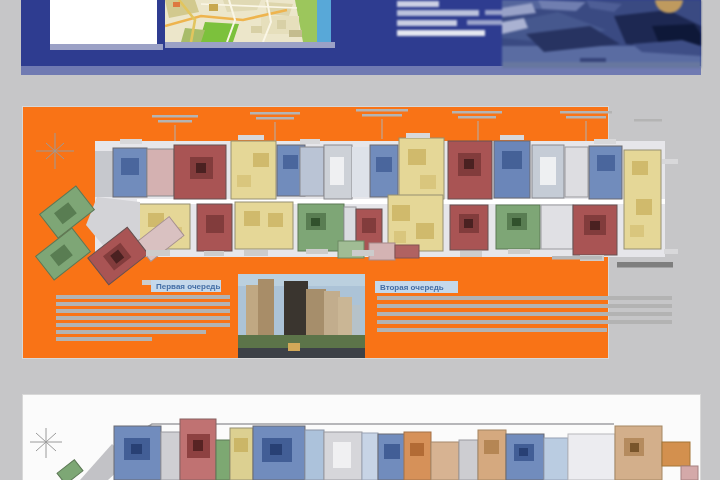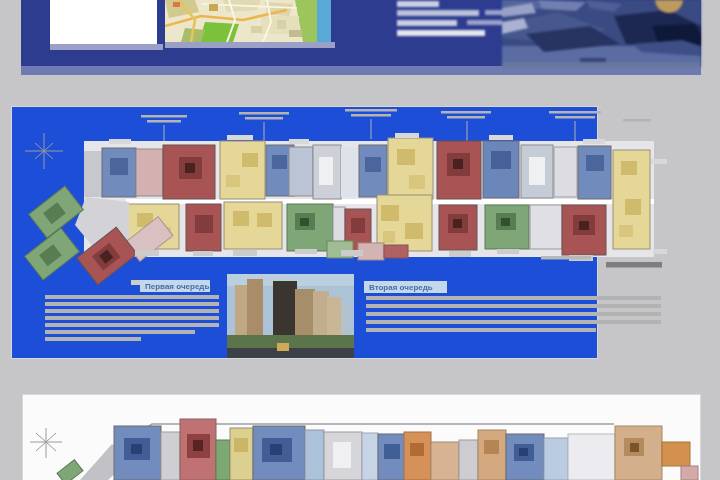--- a/index.html
+++ b/index.html
@@ -65,21 +65,21 @@
       <polygon points="36,0 84,2 74,11 40,9" fill="#707eb0"></polygon>
       <polygon points="84,0 120,4 112,12 88,8" fill="#4e5e96"></polygon>
       <circle cx="167" cy="-1" r="14" fill="#bf9a5e"></circle>
       <polygon points="130,44 180,40 199,46 199,56 140,52" fill="#3e4e86"></polygon>
       <rect x="78" y="58" width="26" height="10" fill="#36447a"></rect>
       <rect x="0" y="62" width="199" height="6" fill="#67779f"></rect>
     </svg>
   </div>
 </div>
 
-<div class="abs" style="left:12px;top:107px;width:585px;height:251px;background:#1d4ed8;box-shadow:0 0 0 1px #d8d8d8;">
+<div class="abs" style="left:23px;top:107px;width:585px;height:251px;background:#f97316;box-shadow:0 0 0 1px #d8d8d8;">
   <svg class="abs" style="left:0;top:0;filter:blur(0.5px) saturate(0.88);" width="677" height="251" viewBox="23 108 677 251">
 
     <g stroke="#9a9a9a" stroke-width="1" fill="none">
       <line x1="36" y1="152" x2="74" y2="152"></line>
       <line x1="55" y1="134" x2="55" y2="170"></line>
       <line x1="46" y1="144" x2="64" y2="160"></line>
       <line x1="64" y1="144" x2="46" y2="160"></line>
     </g>
 
     <g fill="#b4b4b4">

